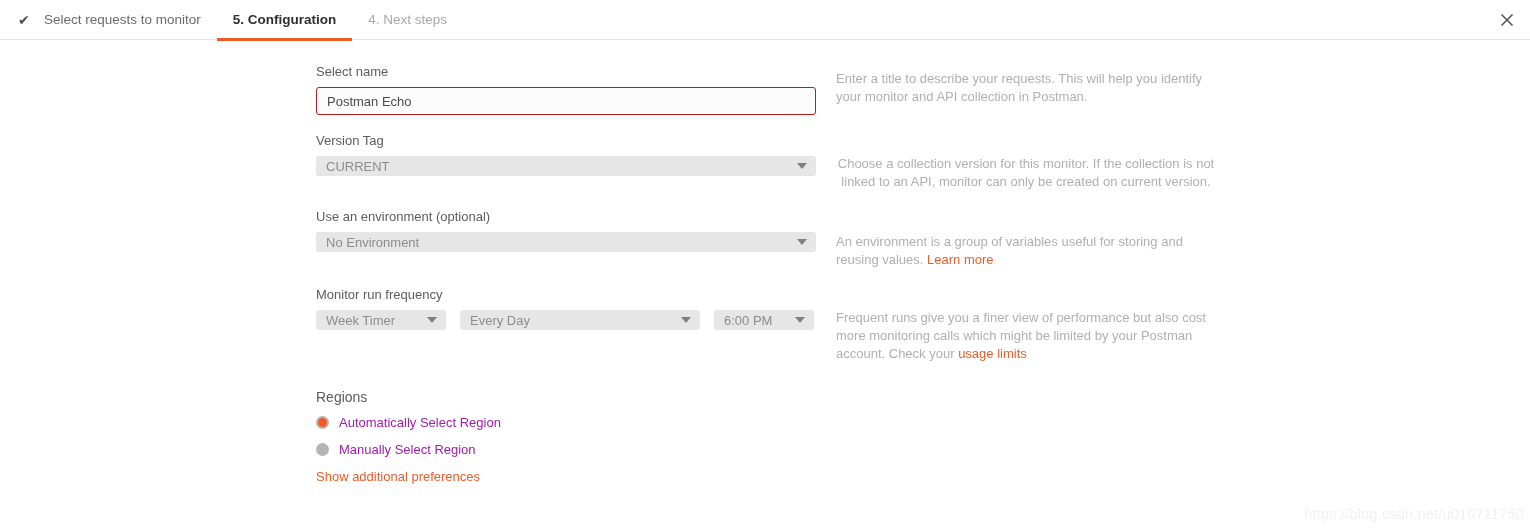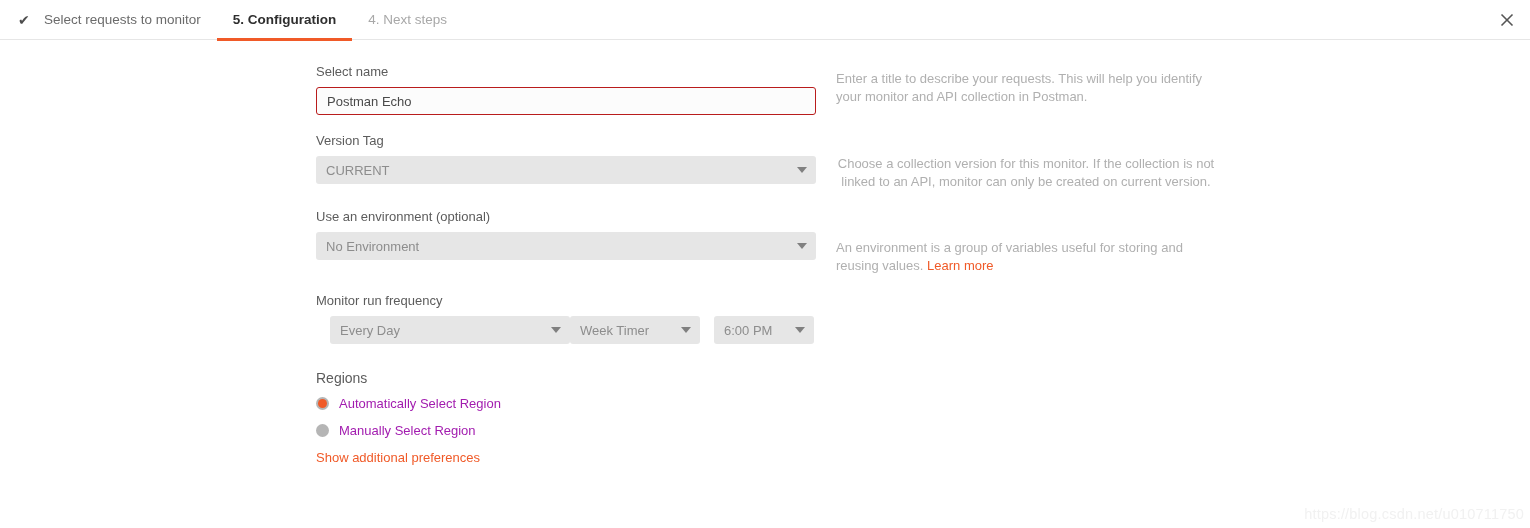--- a/index.html
+++ b/index.html
@@ -107,21 +107,21 @@
     background: #fcfcfc;
     font-size: 13px;
     color: #4a4a4a;
     padding: 0 10px;
     font-family: "Liberation Sans", sans-serif;
     outline: none;
   }
 
   .select {
     position: relative;
-    height: 28px;
+    height: 20px;
     background: #e6e6e6;
     border-radius: 3px;
     display: flex;
     align-items: center;
     padding: 0 26px 0 10px;
     font-size: 13px;
     color: #8d8d8d;
     cursor: pointer;
     user-select: none;
   }
@@ -251,45 +251,48 @@
   <div class="gap-md"></div>
 
   <div class="row">
     <div class="left-col">
       <div class="field-label">Use an environment (optional)</div>
       <div class="select wide">
         <span>No Environment</span>
         <span class="caret"></span>
       </div>
     </div>
-    <div class="right-col" style="margin-top:30px;">
+    <div class="right-col" style="margin-top:24px;">
       <span>An environment is a group of variables useful for storing and reusing values. </span><a class="link">Learn more</a>
     </div>
   </div>
 
   <div class="gap-md"></div>
 
   <div class="row">
     <div class="left-col">
       <div class="field-label">Monitor run frequency</div>
       <div class="freq-row">
+        <div class="select sel-week">
+          <span>Week Timer</span>
+          <span class="caret"></span>
+        </div>
         <div class="select sel-day">
           <span>Every Day</span>
-          <span class="caret"></span>
-        </div>
-        <div class="select sel-week">
-          <span>Week Timer</span>
           <span class="caret"></span>
         </div>
         <div class="select sel-time">
           <span>6:00 PM</span>
           <span class="caret"></span>
         </div>
       </div>
     </div>
+    <div class="right-col" style="margin-top:22px;">
+      <span>Frequent runs give you a finer view of performance but also cost more monitoring calls which might be limited by your Postman account. Check your </span><a class="link">usage limits</a>
+    </div>
   </div>
 
   <div style="height:26px;"></div>
 
   <div class="row">
     <div class="left-col">
       <div class="regions-title">Regions</div>
 
       <div class="radio-row">
         <span class="radio selected"></span>

